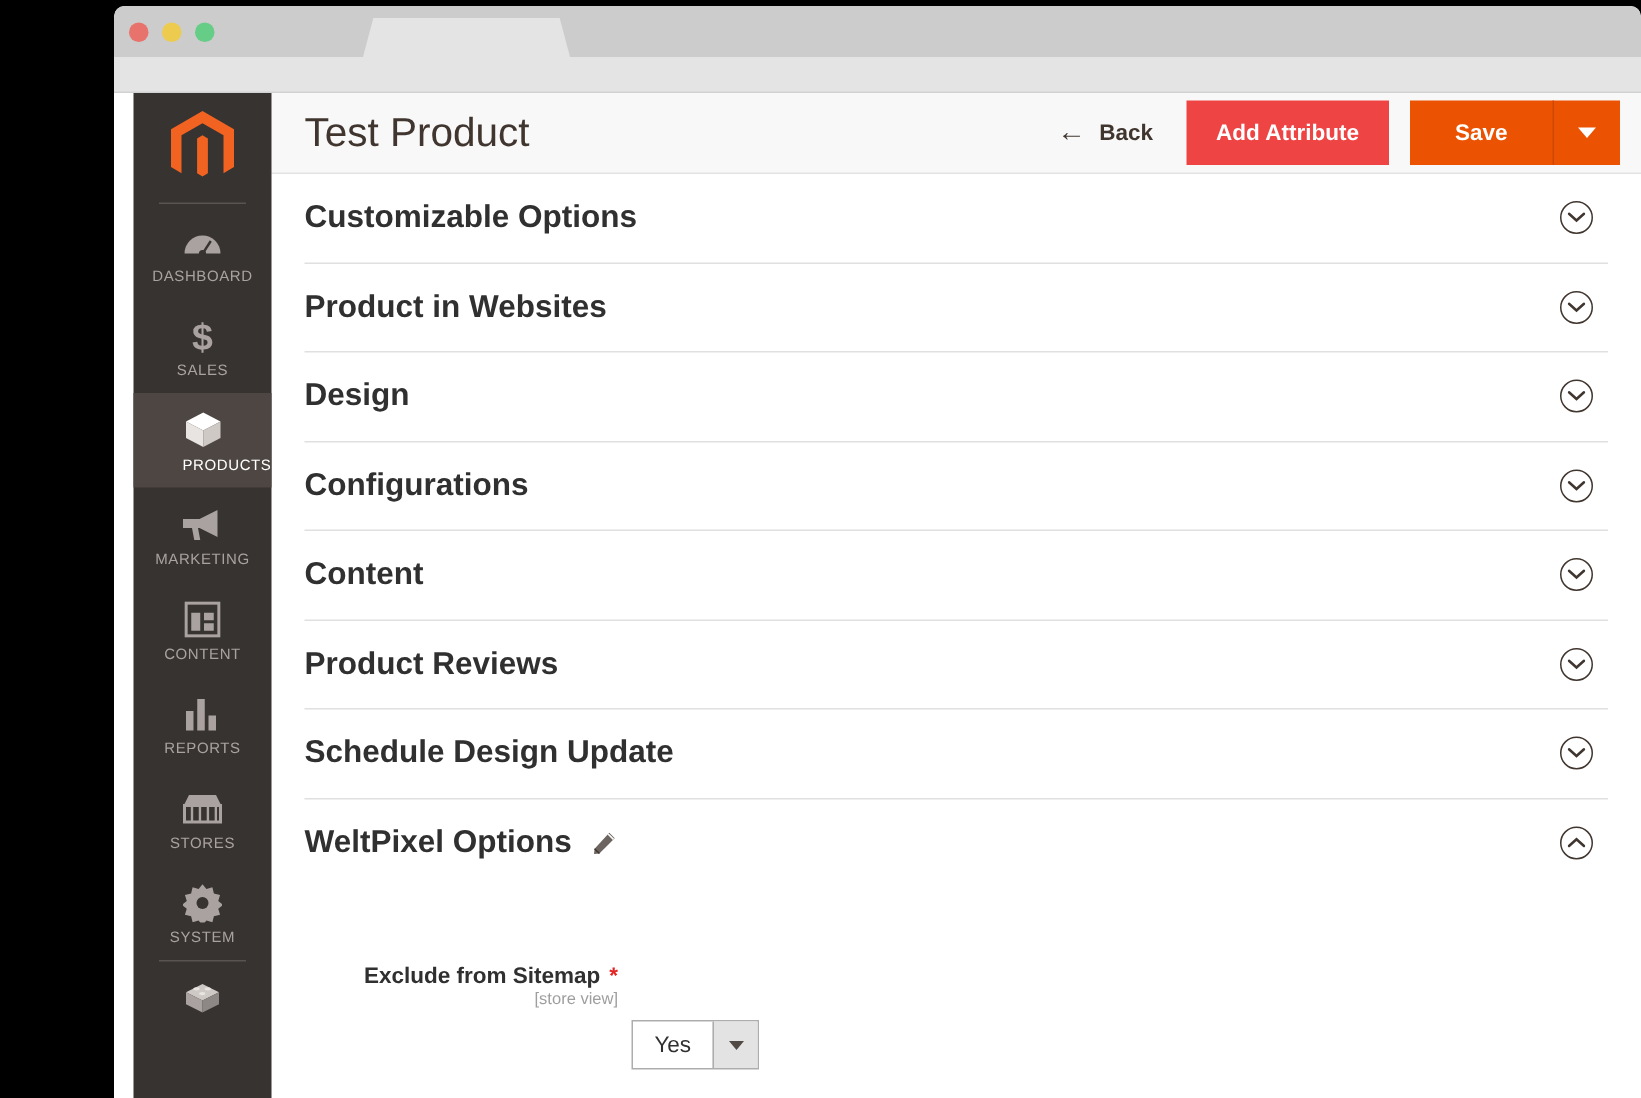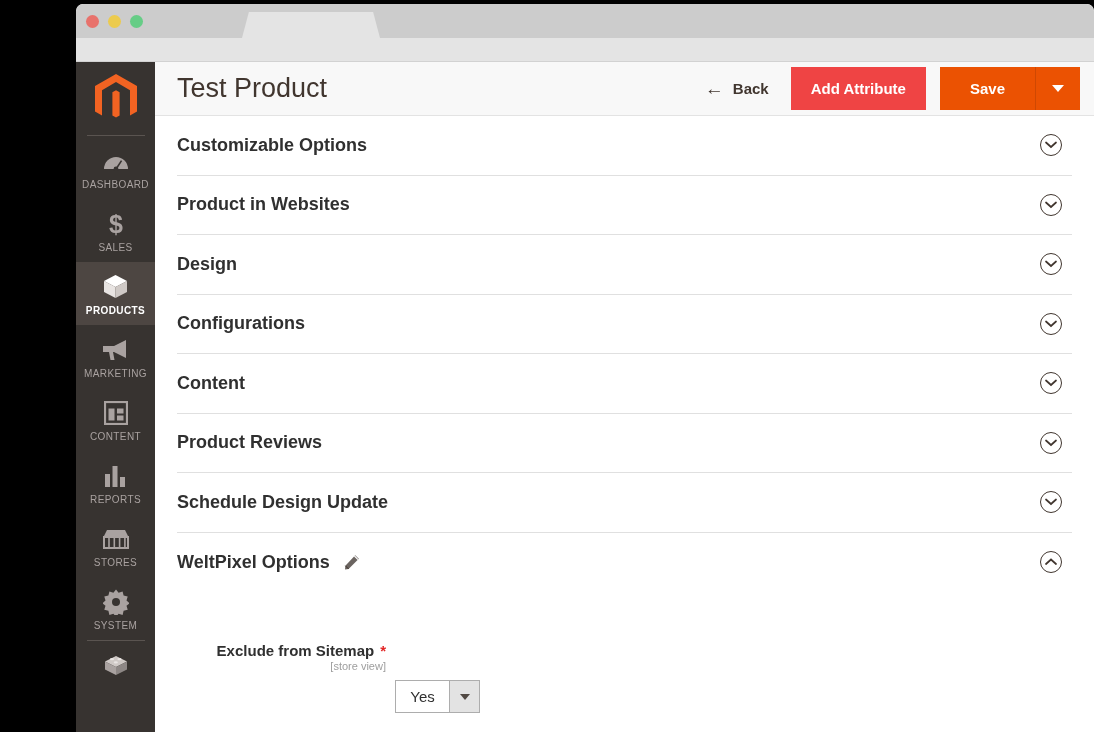--- a/index.html
+++ b/index.html
@@ -55,24 +55,25 @@
 
   
   #app-body {
     display: flex;
     height: 670px;
     background: #ffffff;
   }
 
   
   #sidebar {
-    width: 79px;
+    width: 92px;
     background: #373330;
     flex-shrink: 0;
     position: relative;
+    margin-left: 13px;
   }
   #logo-block {
     height: 73px;
     display: flex; align-items: center; justify-content: center;
   }
   .nav-divider {
     width: 58px; height: 1px;
     background: #5a5450;
     margin: 0 auto;
   }
@@ -87,21 +88,21 @@
     display: flex; align-items: center; justify-content: center;
     margin-bottom: 5px;
   }
   .nav-icon svg { display: block; }
   .nav-label {
     font-size: 10px;
     letter-spacing: 0.4px;
     color: #a9a2a0;
     font-family: "Liberation Sans", sans-serif;
   }
-  .nav-item.active .nav-label { color: #ffffff; font-weight: bold; }
+  .nav-item.active .nav-label { color: #ffffff; font-weight: normal; text-align: right; }
 
   
   #main {
     flex: 1;
     background: #ffffff;
     display: flex;
     flex-direction: column;
     min-width: 0;
   }
 
@@ -173,21 +174,21 @@
   }
   .section-row {
     display: flex;
     align-items: center;
     justify-content: space-between;
     height: 59.5px;
     border-bottom: 1px solid #e0e0e0;
     cursor: pointer;
   }
   .section-title {
-    font-size: 18px;
+    font-size: 21px;
     font-weight: bold;
     color: #303030;
     display: flex;
     align-items: center;
     gap: 13px;
   }
   .pencil-icon { display: flex; align-items: center; }
   .chevron-circle {
     width: 22px; height: 22px;
     border: 1.4px solid #41362f;

